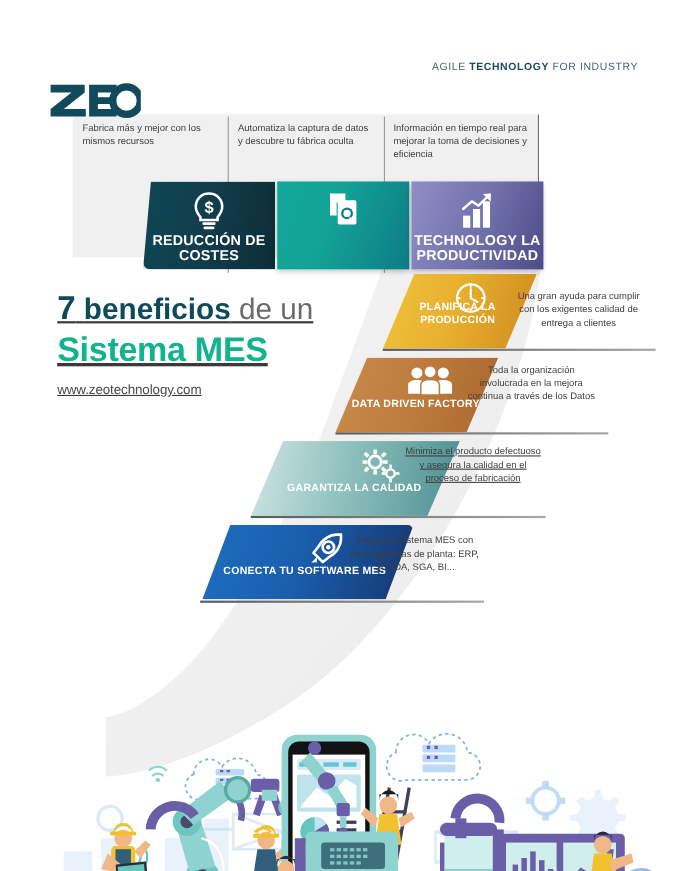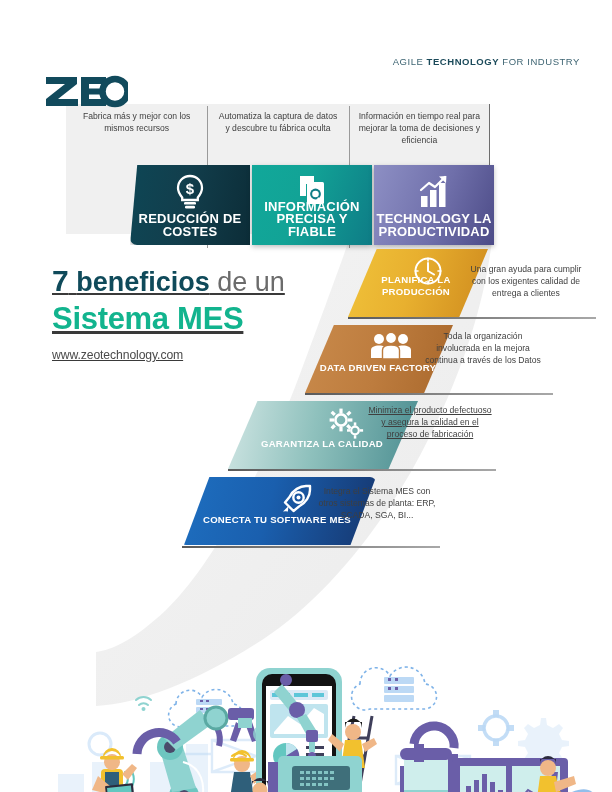--- a/index.html
+++ b/index.html
@@ -32,21 +32,21 @@
   .top-panel{
     position:absolute;left:66px;top:60px;width:424px;height:130px;
     background:#f0f0f0;z-index:1;
   }
   .top-descs{
     position:absolute;left:66px;top:60px;width:424px;height:130px;z-index:3;
     display:flex;
   }
   .top-desc{
     flex:1;padding:6px 9px 0 9px;box-sizing:border-box;
-    font-size:8.6px;line-height:12.2px;text-align:center;color:#404040;
+    font-size:8.6px;line-height:12.2px;text-align:left;color:#404040;
     position:relative;
   }
   .top-desc + .top-desc:before{
     content:"";position:absolute;left:0;top:2px;bottom:-14px;width:1px;background:#9a9a9a;
   }
   .top-panel-rule{
     position:absolute;left:489px;top:60px;width:1.4px;height:130px;background:#6e6e6e;z-index:4;
   }
 
   
@@ -172,21 +172,20 @@
     <div class="card card2">
       <span class="ic">
         <svg width="34" height="36" viewBox="0 0 34 36">
           <path d="M5 2 L19 2 L19 10 L11 10 L11 22 L5 22 Z" fill="#fff"></path>
           <rect x="12" y="8" width="17" height="22" rx="1.5" fill="#fff"></rect>
           <circle cx="20.5" cy="20" r="5.4" fill="#0e7c86"></circle>
           <circle cx="20.5" cy="20" r="3.3" fill="#fff"></circle>
           <rect x="23.4" y="23" width="5.6" height="2.3" rx="1.1" fill="#fff" transform="rotate(42 23.4 23)"></rect>
         </svg>
       </span>
-      <span class="clabel">INFORMACIÓN PRECISA Y FIABLE</span>
     </div>
 
     <div class="card card3">
       <span class="ic">
         <svg width="36" height="36" viewBox="0 0 36 36">
           <rect x="5" y="22" width="6.5" height="11" fill="#fff"></rect>
           <rect x="14" y="16" width="6.5" height="17" fill="#fff"></rect>
           <rect x="23" y="9" width="6.5" height="24" fill="#fff"></rect>
           <path d="M5 16 L13 9 L19 13 L29 3" fill="none" stroke="#fff" stroke-width="2.2" stroke-linecap="round" stroke-linejoin="round"></path>
           <path d="M23 2.4 L30.4 2 L30 9.2 Z" fill="#fff"></path>

